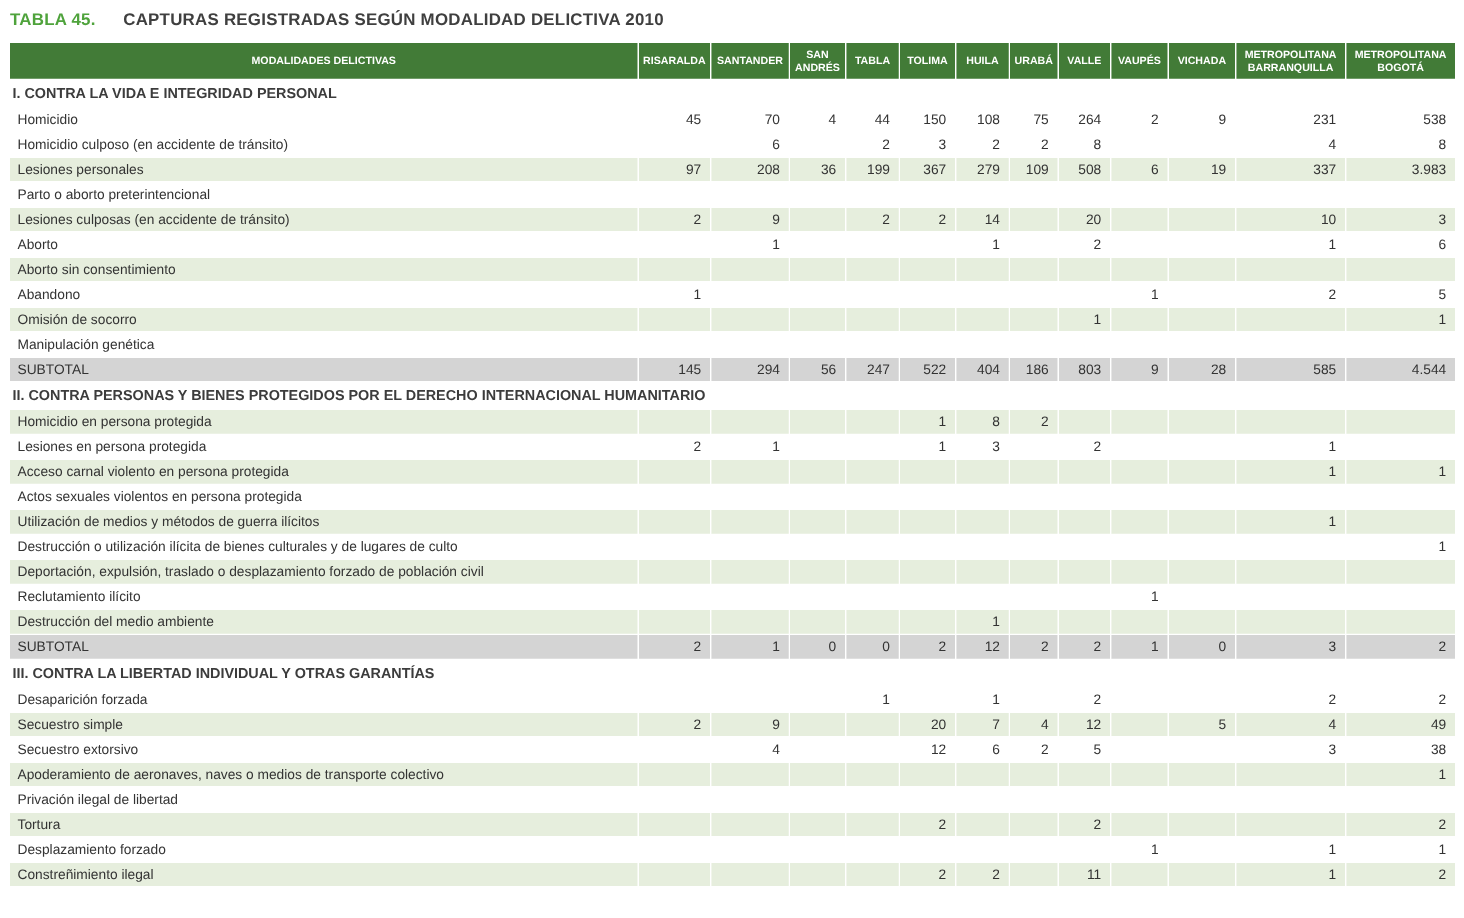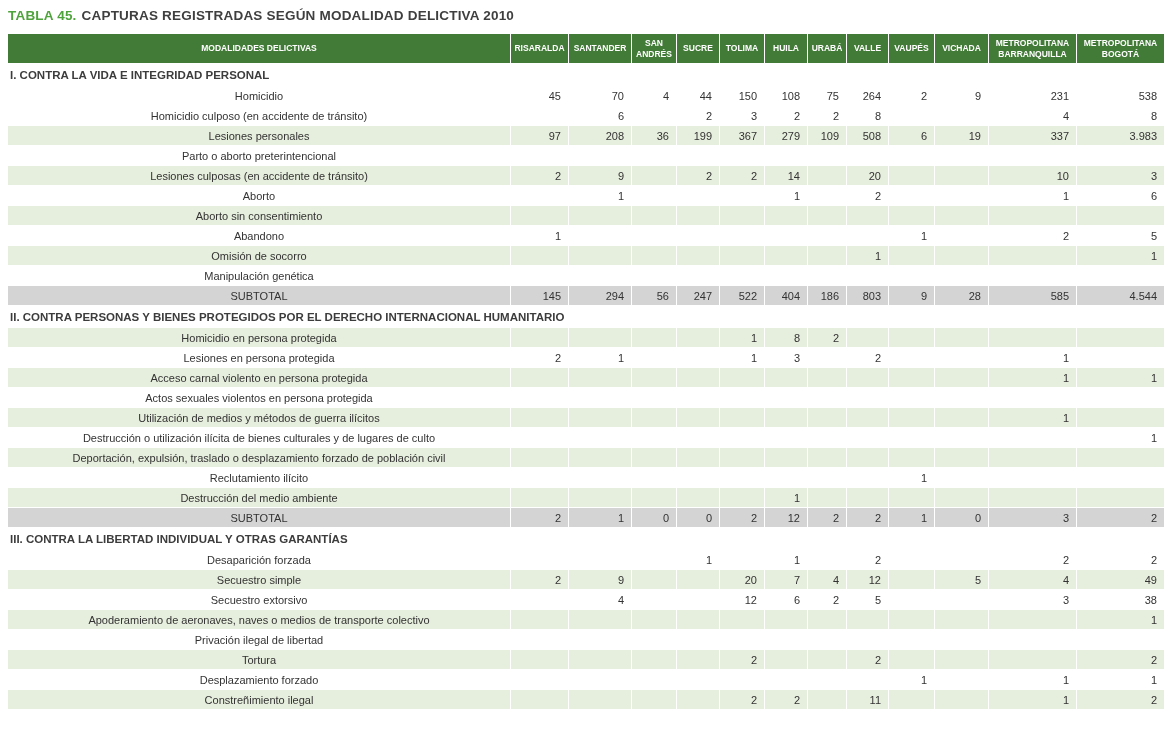--- a/index.html
+++ b/index.html
@@ -11,21 +11,21 @@
   }
   .page { padding: 5px 7px 0 7px; }
 
   .title {
     font-size: 13.5px;
     font-weight: bold;
     color: #3f3f3f;
     margin: 3px 0 10px 1px;
     letter-spacing: 0.2px;
   }
-  .title .prefix { color: var(--title-green, #4fa33c); margin-right: 5px; }
+  .title .prefix { color: var(--title-green, #4fa33c); margin-right: 22px; }
 
   table.captures {
     border-collapse: collapse;
     table-layout: fixed;
     width: 1157px;
   }
   thead th {
     background: var(--header-green, #427b37);
     color: #ffffff;
     font-size: 8.5px;
@@ -41,21 +41,21 @@
   td {
     font-size: 11px;
     color: #333333;
     border: 1px solid #ffffff;
     padding: 1px 6px;
     height: 17px;
     vertical-align: middle;
     overflow: hidden;
     white-space: nowrap;
   }
-  td.lbl { text-align: center; }
+  td.lbl { text-align: left; }
   td.val { text-align: right; padding-right: 7px; }
   tr.plain td { background: #ffffff; }
   tr.tint td  { background: var(--row-tint, #e6eedd); }
   td.section-td {
     font-weight: bold;
     font-size: 11.5px;
     color: #3c3c3c;
     background: #ffffff;
     padding: 3px 2px 2px 2px;
     height: 16px;
@@ -90,21 +90,21 @@
         <col style="width:54px">
         <col style="width:88px">
       <col style="width:88px">
     </colgroup>
     <thead>
       <tr>
           <th class="label-h">MODALIDADES DELICTIVAS</th>
           <th>RISARALDA</th>
           <th>SANTANDER</th>
           <th>SAN ANDRÉS</th>
-          <th>SUCRE</th>
+          <th>TABLA</th>
           <th>TOLIMA</th>
           <th>HUILA</th>
           <th>URABÁ</th>
           <th>VALLE</th>
           <th>VAUPÉS</th>
           <th>VICHADA</th>
           <th>METROPOLITANA BARRANQUILLA</th>
           <th>METROPOLITANA BOGOTÁ</th>
         </tr>
     </thead>

